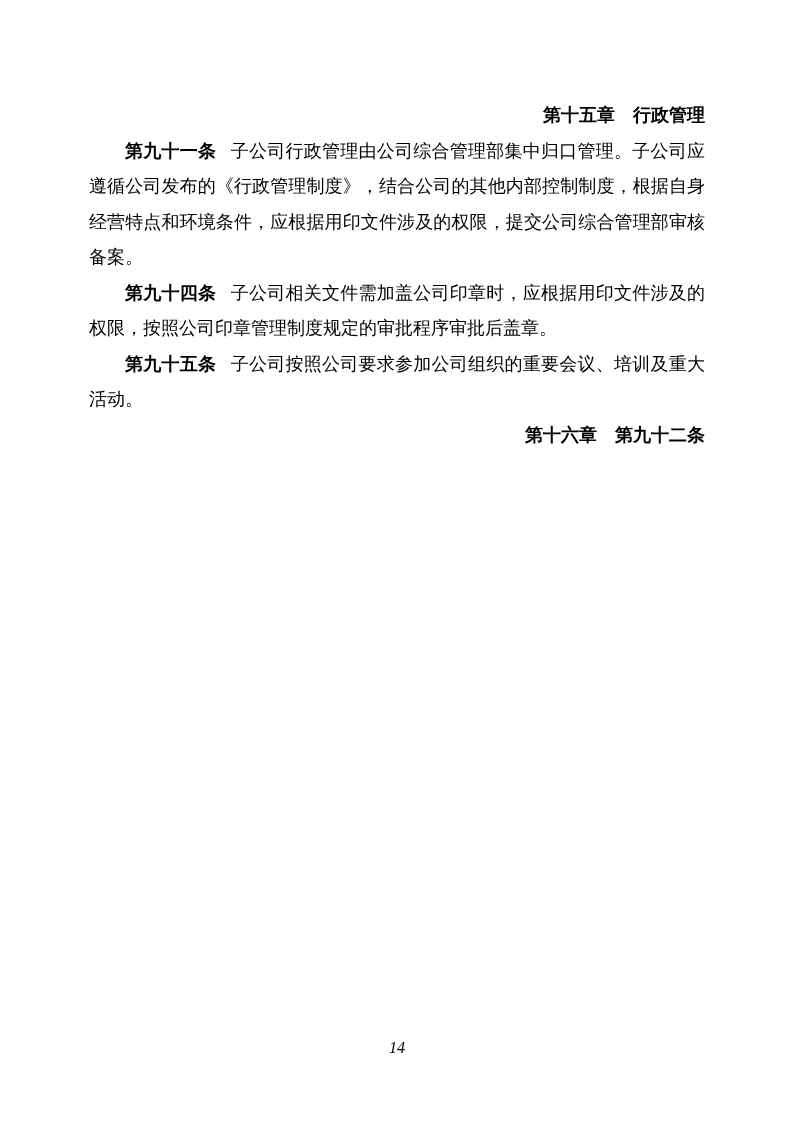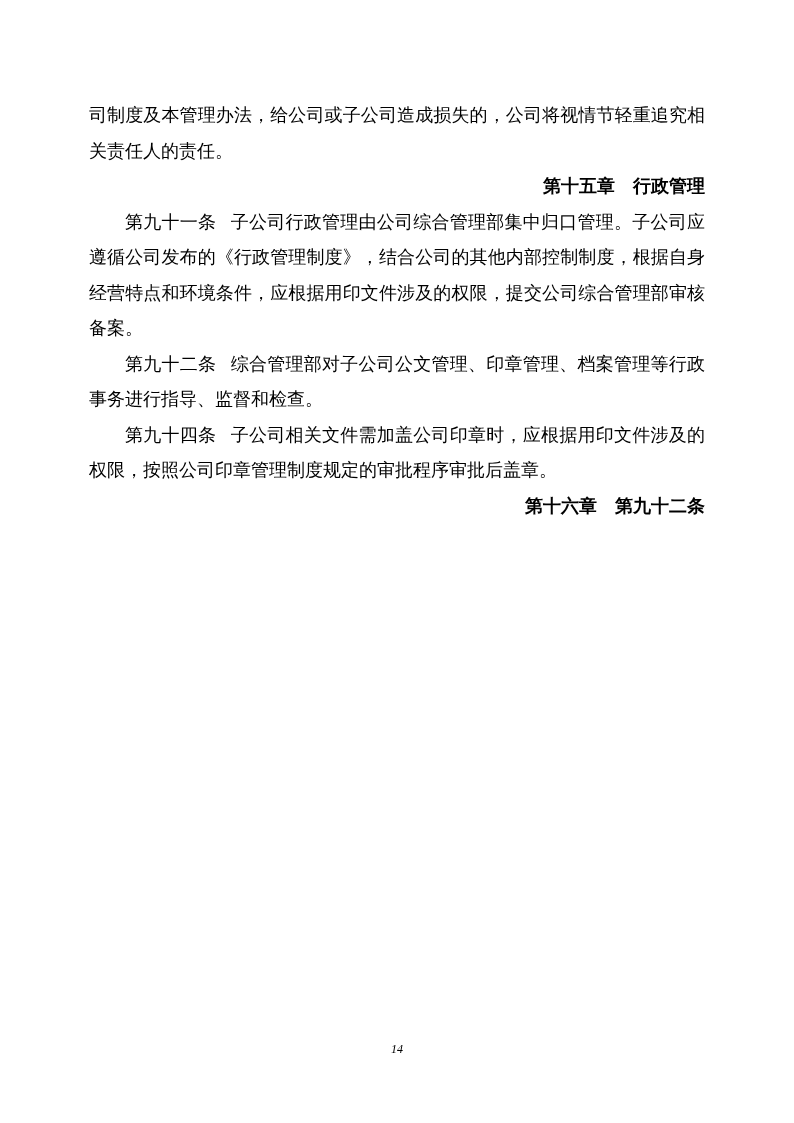--- a/index.html
+++ b/index.html
@@ -35,59 +35,58 @@
   }
   p.chapter-title {
     text-align: right;
     text-indent: 0;
     font-weight: bold;
   }
   p.article-paragraph {
     text-indent: 2em;
   }
   .article-label {
-    font-weight: normal;
+    font-weight: bold;
     margin-right: 0.8em;
   }
   .page-footer {
     position: absolute;
     top: 1039px;
     left: 0;
     width: 100%;
     text-align: center;
   }
   .page-number {
-    font-size: 12px;
+    font-size: 16px;
     font-style: italic;
     color: #000000;
   }
 </style>
 </head>
 <body>
 
 <div class="page">
   <div class="content">
 
-    <p class="continuation-paragraph">司制度及本管理办法，给公司或子公司造成损失的，公司将视情节轻重追究相关责任人的责任。</p>
 
     <p class="chapter-title">第十五章　行政管理</p>
 
     <p class="article-paragraph">
       <span class="article-label">第九十一条</span><span>子公司行政管理由公司综合管理部集中归口管理。子公司应遵循公司发布的《行政管理制度》，结合公司的其他内部控制制度，根据自身经营特点和环境条件，应根据用印文件涉及的权限，提交公司综合管理部审核备案。</span>
     </p>
 
-    <p class="article-paragraph">
-      <span class="article-label">第九十二条</span><span>综合管理部对子公司公文管理、印章管理、档案管理等行政事务进行指导、监督和检查。</span>
-    </p>
 
 
     <p class="article-paragraph">
       <span class="article-label">第九十四条</span><span>子公司相关文件需加盖公司印章时，应根据用印文件涉及的权限，按照公司印章管理制度规定的审批程序审批后盖章。</span>
     </p>
 
+    <p class="article-paragraph">
+      <span class="article-label">第九十五条</span><span>子公司按照公司要求参加公司组织的重要会议、培训及重大活动。</span>
+    </p>
 
     <p class="chapter-title">第十六章　第九十二条</p>
 
 
   </div>
 
   <div class="page-footer">
     <span class="page-number">14</span>
   </div>
 </div>

